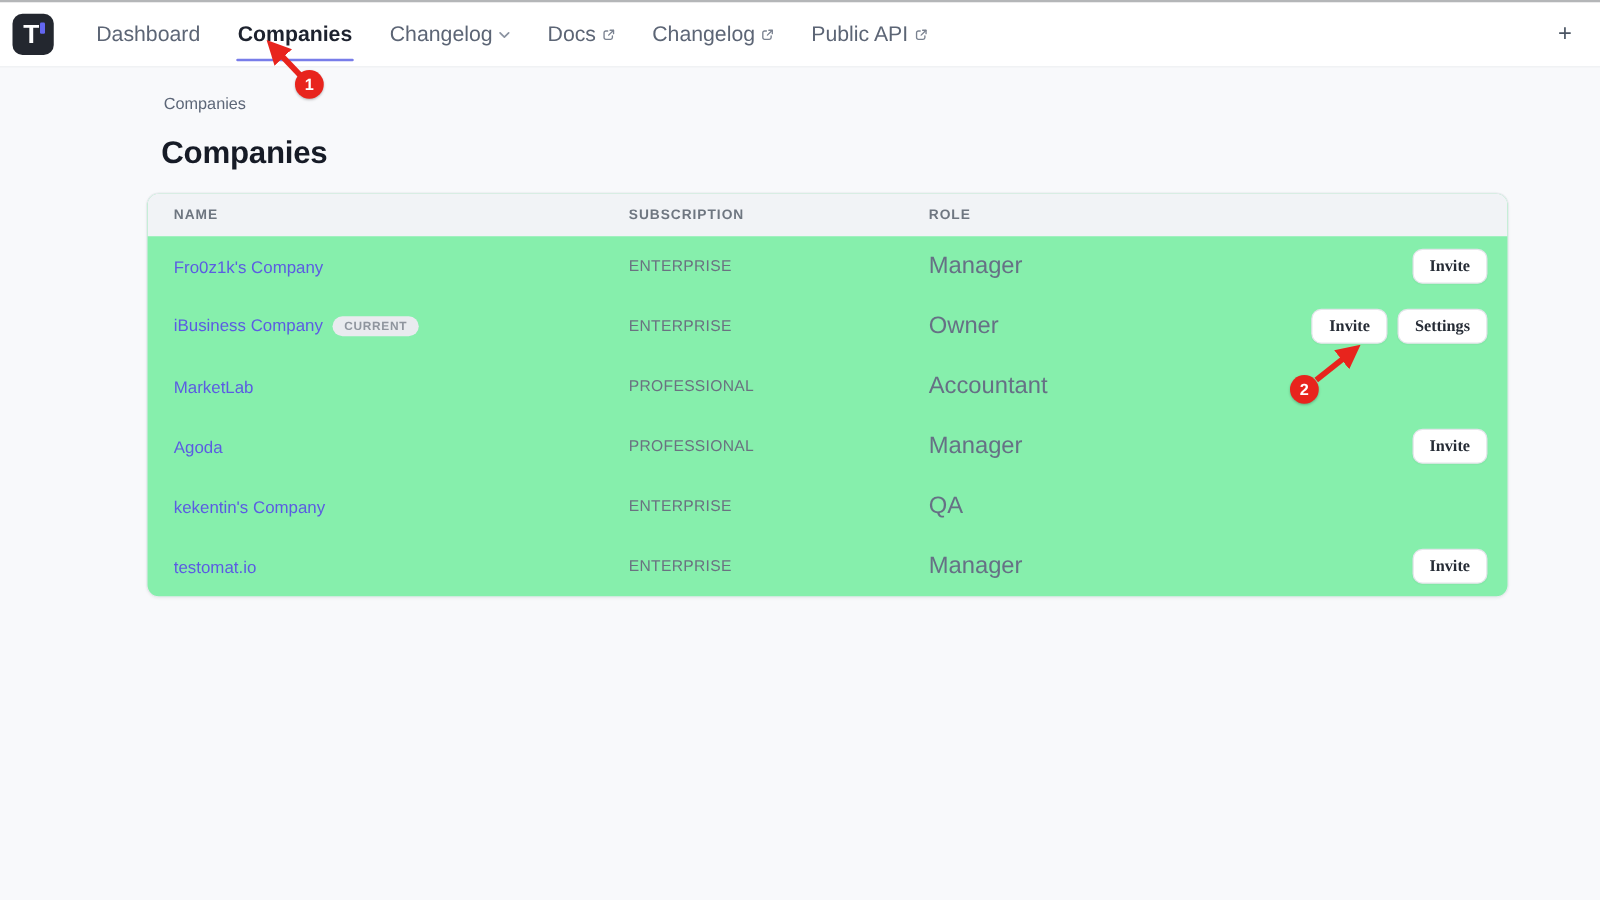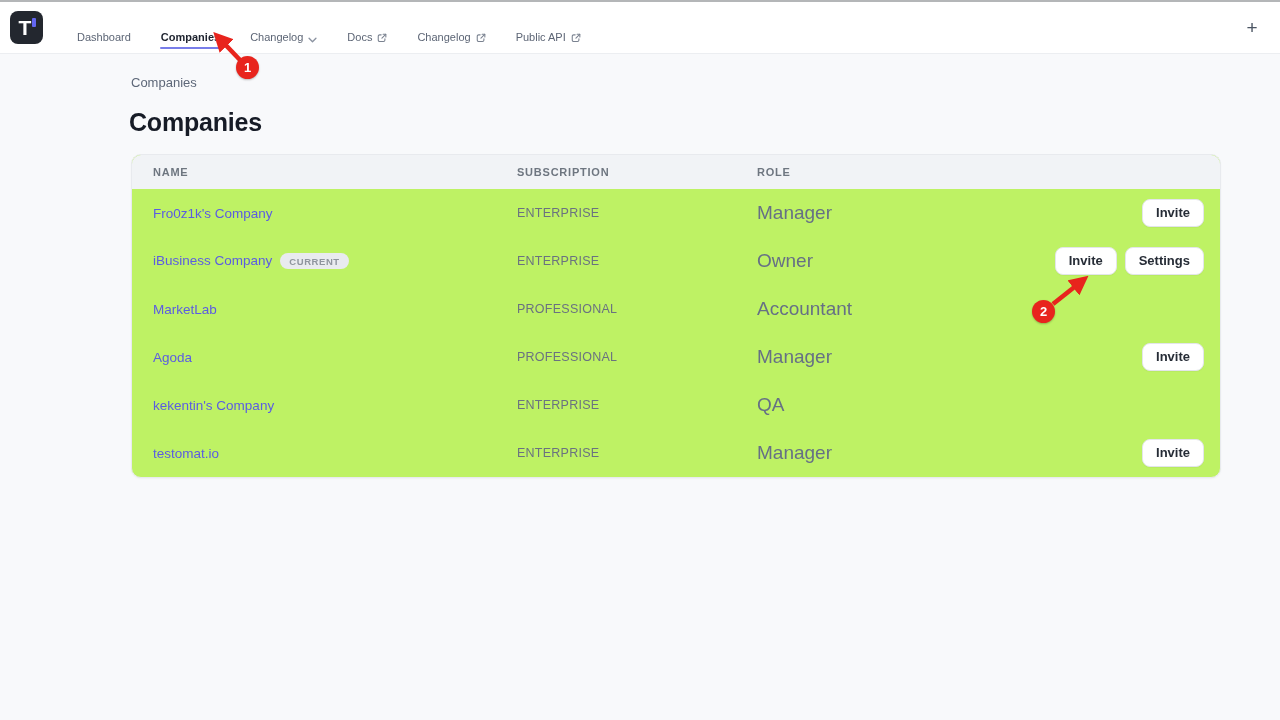--- a/index.html
+++ b/index.html
@@ -21,22 +21,22 @@
     position:absolute; left:0; top:0; width:100%; height:100%;
     display:flex; align-items:center; justify-content:center;
     color:#ffffff; font-weight:800; font-size:21px; padding-right:3px;
   }
   .logo .tick {
     position:absolute; right:7px; top:7px; width:4px; height:9px;
     background:#6366f1; border-radius:1px;
   }
   .nav-items { display:flex; align-items:center; margin-left:19px; height:100%; }
   .nav-item {
-    display:flex; align-items:flex-end; gap:5px; height:100%;
-    padding:10px 15px; font-size:11px; font-weight:500; color:#5c6575;
+    display:flex; align-items:center; gap:5px; height:100%;
+    padding:10px 15px; font-size:17px; font-weight:500; color:#5c6575;
     cursor:pointer; position:relative;
   }
   .nav-item.active { color:#1d222e; font-weight:700; }
   .nav-item.active .tab-underline {
     position:absolute; left:14px; right:14px; bottom:4px; height:2.5px;
     background:#787de9; border-radius:2px;
   }
   .nav-item svg { display:block; }
   .nav-add {
     margin-left:auto; color:#4b5563; font-size:19px; font-weight:400;
@@ -50,22 +50,22 @@
     margin:0 0 0 131px; padding-top:1px;
     font-size:13px; font-weight:500; color:#5d6778;
   }
   .page-title {
     margin:18px 0 0 129px; font-size:25px; font-weight:800; color:#161b26;
     letter-spacing:-0.2px;
   }
 
   
   .card {
-    position:absolute; left:131px; top:154px; width:1090px;
-    background:#bef264; border:1px solid #e8eaee; border-radius:10px;
+    position:absolute; left:117px; top:154px; width:1090px;
+    background:#86efac; border:1px solid #e8eaee; border-radius:10px;
     box-shadow:0 1px 2px rgba(20,24,31,0.04); overflow:hidden;
   }
   .thead {
     height:34px; background:#f1f3f6; display:flex; align-items:center;
     padding:0 16px 0 21px;
   }
   .th {
     font-size:11px; font-weight:600; letter-spacing:0.07em; color:#6e7680;
   }
   .col-name { width:364px; flex:0 0 364px; }
@@ -79,21 +79,21 @@
   .name-cell { display:flex; gap:8px; }
   .company-link { font-size:13.5px; color:#5b5ce2; text-decoration:none; cursor:pointer; }
   .badge {
     font-size:9.5px; font-weight:600; letter-spacing:0.06em; color:#8f959e;
     background:#e9ebef; border-radius:999px; padding:4px 9px 3px; line-height:1;
   }
   .sub-cell { font-size:12.5px; color:#6a7280; letter-spacing:0.02em; }
   .role-cell { font-size:19px; color:#667085; }
   .btn {
     background:#ffffff; border:1px solid #e3e5ea; border-radius:8px;
-    padding:5px 13px 6px; font-family:Liberation Sans, sans-serif;
+    padding:5px 13px 6px; font-family:Liberation Serif, serif;
     font-size:13px; font-weight:600; color:#262c36; cursor:pointer; line-height:1.2;
     box-shadow:0 1px 1px rgba(20,24,31,0.03);
   }
 
   
   .ann-circle {
     position:absolute; width:23px; height:23px; border-radius:50%;
     background:#e8241d; color:#ffffff; font-size:13px; font-weight:700;
     display:flex; align-items:center; justify-content:center; z-index:30;
     box-shadow:0 1px 2px rgba(0,0,0,0.25);

